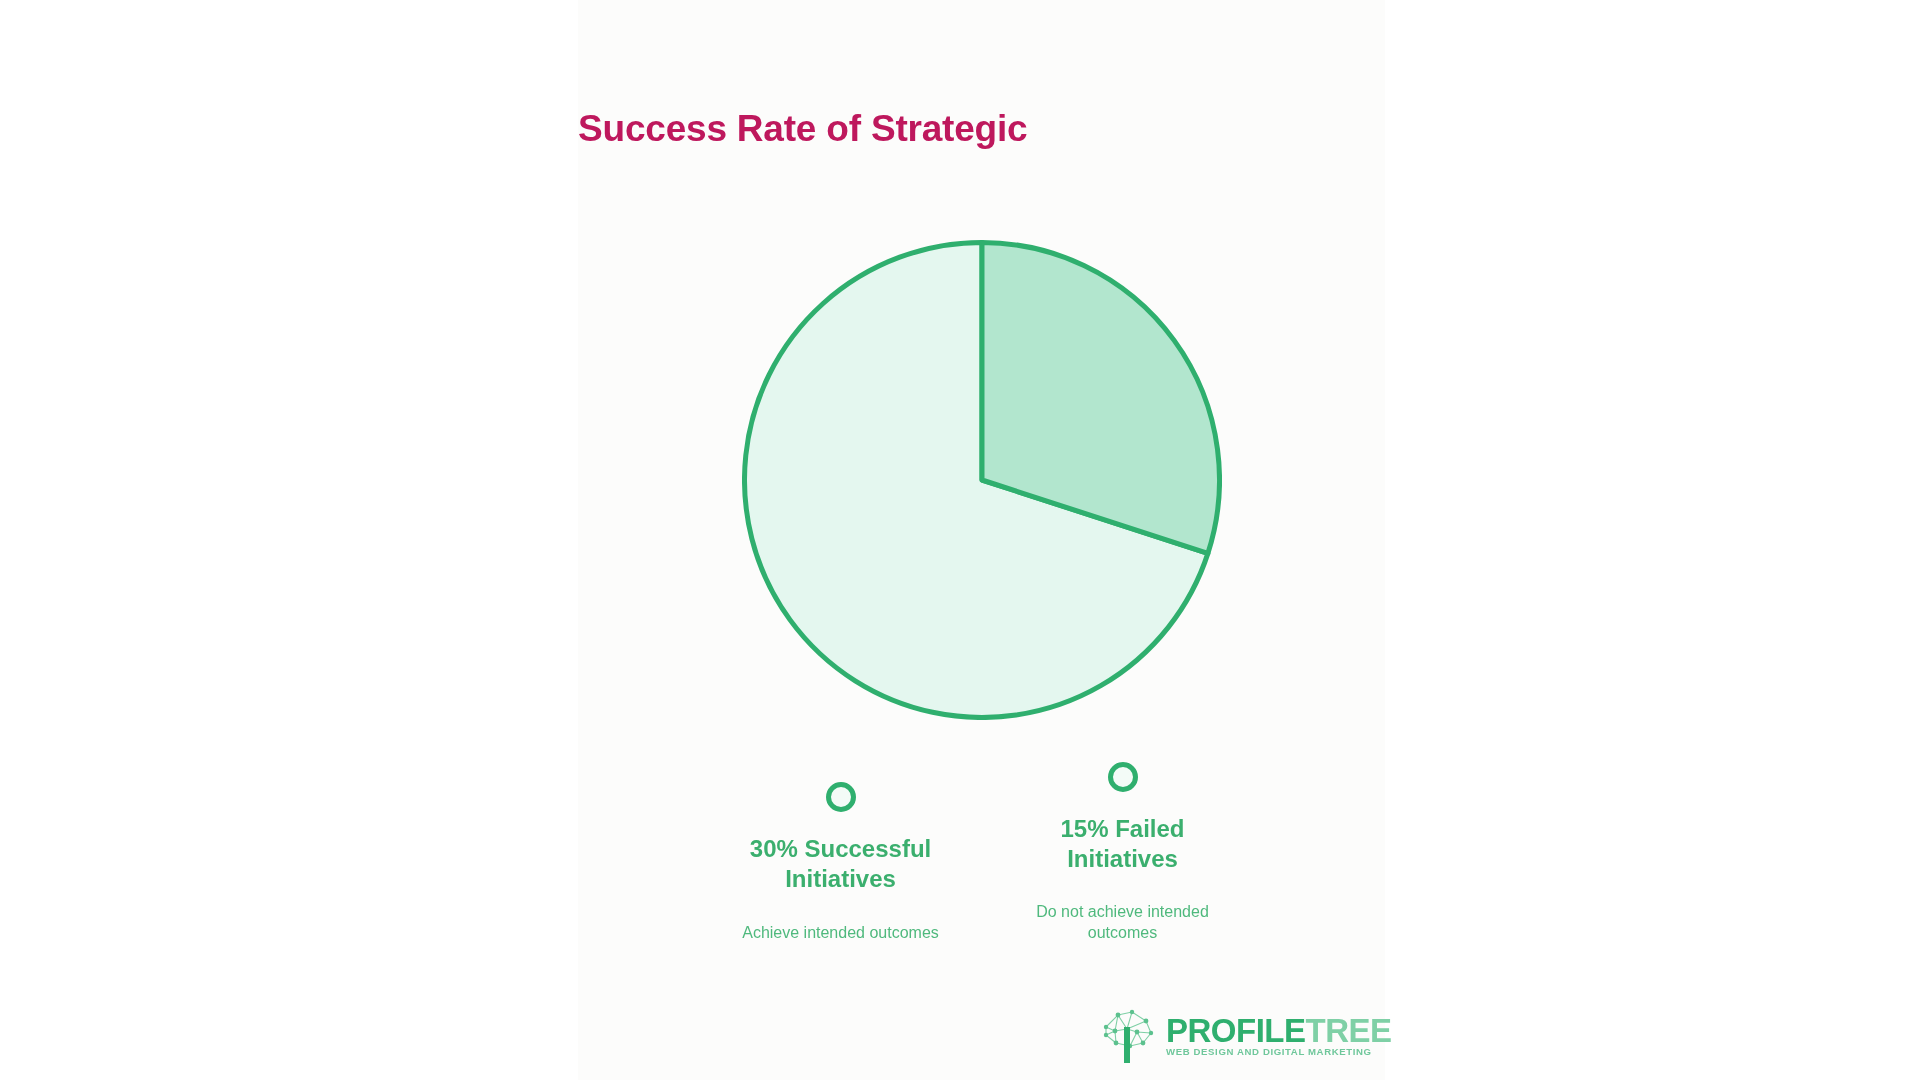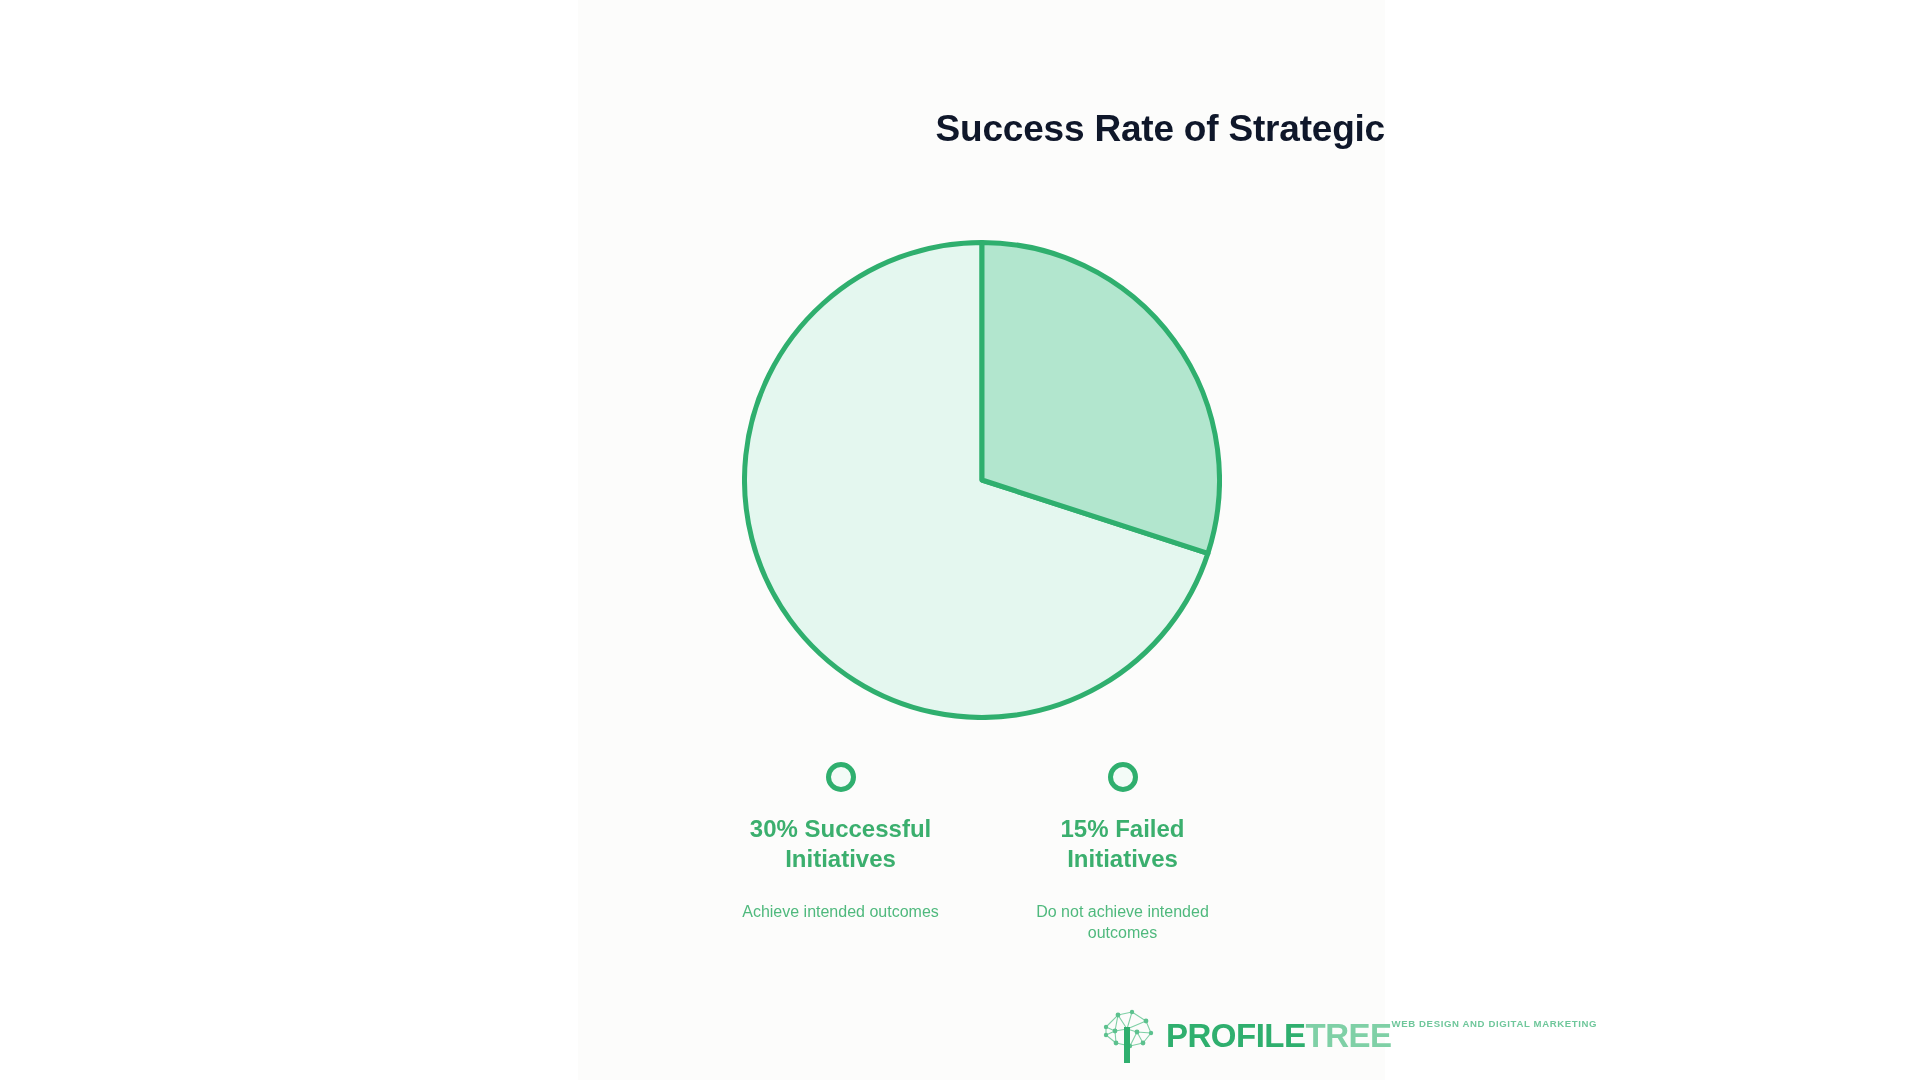--- a/index.html
+++ b/index.html
@@ -27,26 +27,26 @@
     background: #fcfcfb;
     box-sizing: border-box;
   }
 
   
   #chart-title {
     position: absolute;
     left: 0;
     top: 82px;
     width: 807px;
-    text-align: right;
+    text-align: left;
     font-size: 37px;
     font-weight: bold;
     line-height: 1.20;
     letter-spacing: -0.2px;
-    color: #0f172a;
+    color: #be185d;
   }
   #chart-title .title-line { display: block; }
   #chart-title .title-line-2 { }
 
   
   #pie-chart-wrap {
     position: absolute;
     left: 0;
     top: 240px;
     width: 807px;
@@ -58,21 +58,21 @@
   }
 
   
   #legend {
     position: absolute;
     left: 0;
     top: 762px;
     width: 807px;
     display: flex;
     justify-content: center;
-    align-items: flex-start;
+    align-items: flex-end;
     gap: 32px;
   }
   .legend-item {
     width: 250px;
     text-align: center;
   }
   .legend-marker {
     display: block;
     margin: 0 auto 22px auto;
     width: 30px;
@@ -106,20 +106,21 @@
     top: 1002px;
     width: 275px;
     height: 66px;
     display: flex;
     align-items: center;
     gap: 8px;
   }
   #brand-logo-mark { flex: 0 0 auto; }
   #brand-logo-text {
     display: flex;
+    flex-direction: column;
     justify-content: center;
     line-height: 1;
   }
   #brand-wordmark {
     font-size: 33px;
     font-weight: bold;
     letter-spacing: -0.5px;
     white-space: nowrap;
   }
   #brand-word-profile { color: #2faf6e; }

